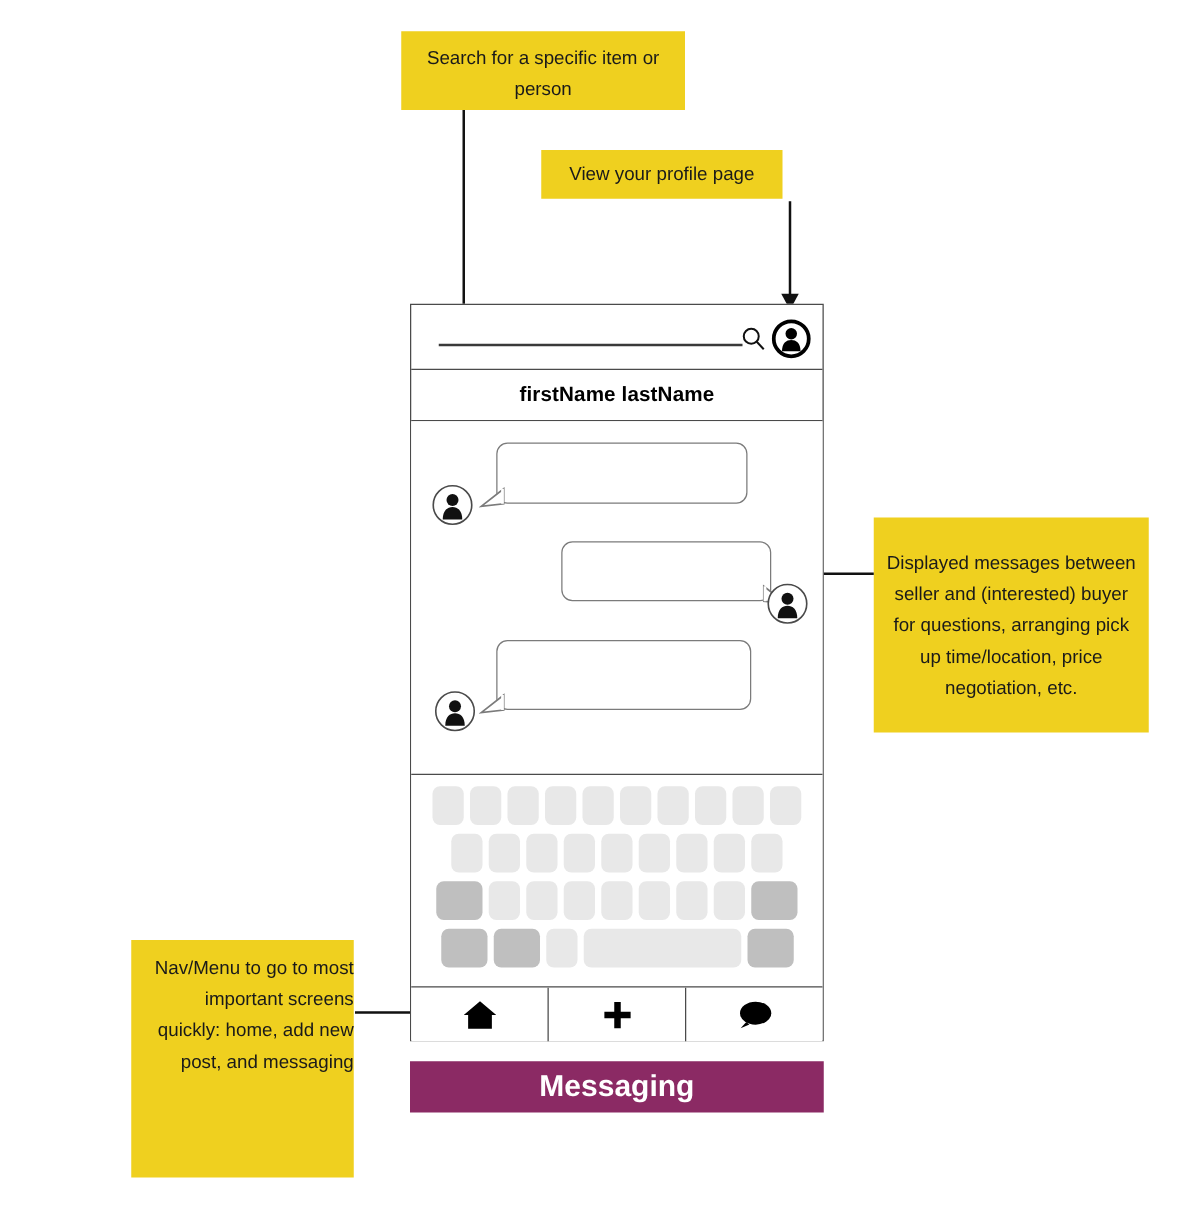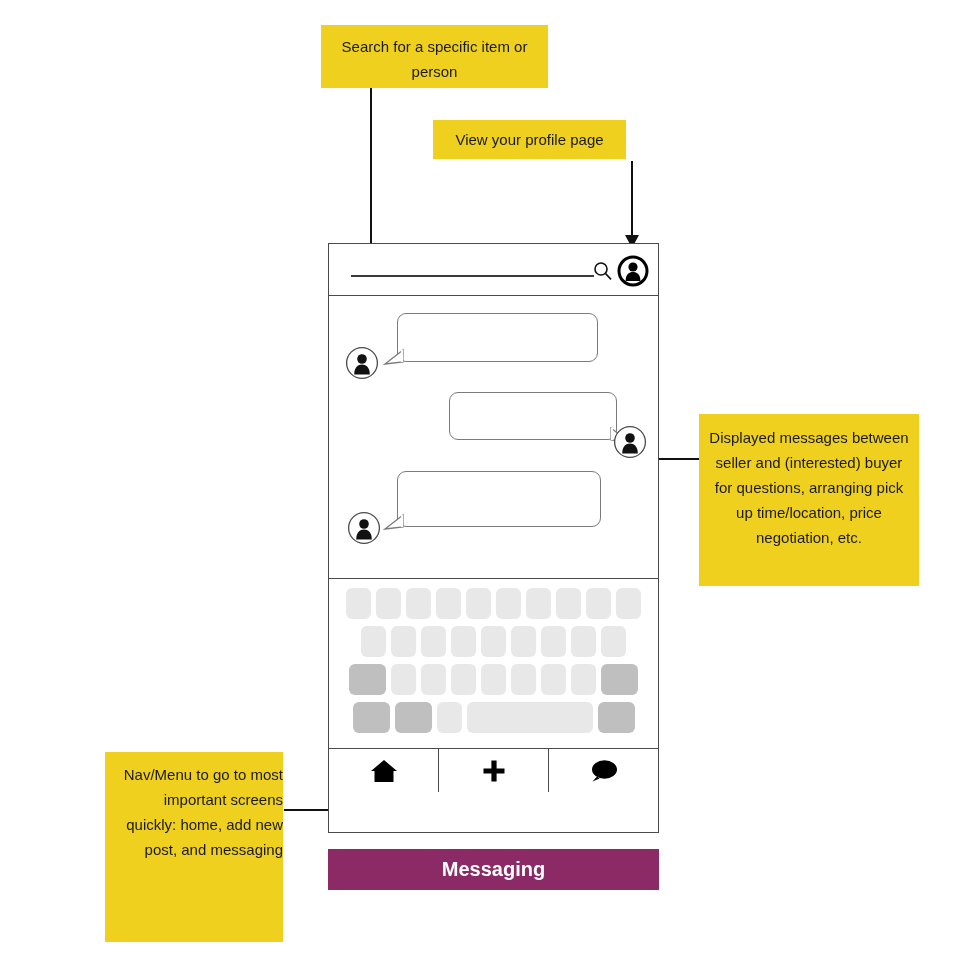--- a/index.html
+++ b/index.html
@@ -31,21 +31,21 @@
   #callout-search {
     left: 321px; top: 25px; width: 227px; height: 63px;
     padding: 9px 10px 0 10px; text-align: center;
   }
   #callout-profile {
     left: 433px; top: 120px; width: 193px; height: 39px;
     padding: 7px 10px 14px 10px; text-align: center;
   }
   #callout-messages {
     left: 699px; top: 414px; width: 220px; height: 172px;
-    padding: 11px 7px 0 7px; text-align: center;
+    padding: 24px 7px 0 7px; text-align: center;
   }
   #callout-nav {
     left: 105px; top: 752px; width: 178px; height: 190px;
     padding: 10px 0 0 13px; text-align: right;
   }
   .arrow-line-v {
     position: absolute;
     width: 2px;
     background: #111;
   }
@@ -200,21 +200,21 @@
 
   
   #screen-label {
     position: absolute;
     left: 328px;
     top: 849px;
     width: 331px;
     height: 41px;
     background: #8b2a64;
     color: #fff;
-    font-size: 20px;
+    font-size: 24px;
     font-weight: bold;
     display: flex;
     align-items: center;
     justify-content: center;
     box-sizing: border-box;
   }
 </style>
 </head>
 <body>
 
@@ -256,20 +256,23 @@
       <line x1="12.4" y1="12.4" x2="18" y2="18.4" stroke="#111" stroke-width="1.6"></line>
     </svg>
 
     <svg id="profile-avatar" viewBox="0 0 32 32">
       <circle cx="16" cy="16" r="14" fill="#fff" stroke="#000" stroke-width="3"></circle>
       <circle cx="16" cy="12" r="4.6" fill="#000"></circle>
       <path d="M8.6 26 C8.6 19.5 12 17 16 17 C20 17 23.4 19.5 23.4 26 Z" fill="#000"></path>
     </svg>
   </div>
 
+  <div id="chat-header">
+    <span id="chat-header-name">firstName lastName</span>
+  </div>
 
   <div id="message-list">
 
     <div>
       <div class="bubble" style="left:68px; top:17px; width:201px; height:49px;"></div>
       <svg style="position:absolute; left:54px; top:52px; width:22px; height:22px;" viewBox="0 0 22 22">
         <path d="M20 2 L2 16 L20 14 Z" fill="#fff" stroke="#7b7b7b" stroke-width="1.3"></path>
         <line x1="19" y1="2" x2="19" y2="14" stroke="#fff" stroke-width="2.2"></line>
       </svg>
       <svg class="msg-avatar" style="left:16px; top:50px;" viewBox="0 0 34 34">

